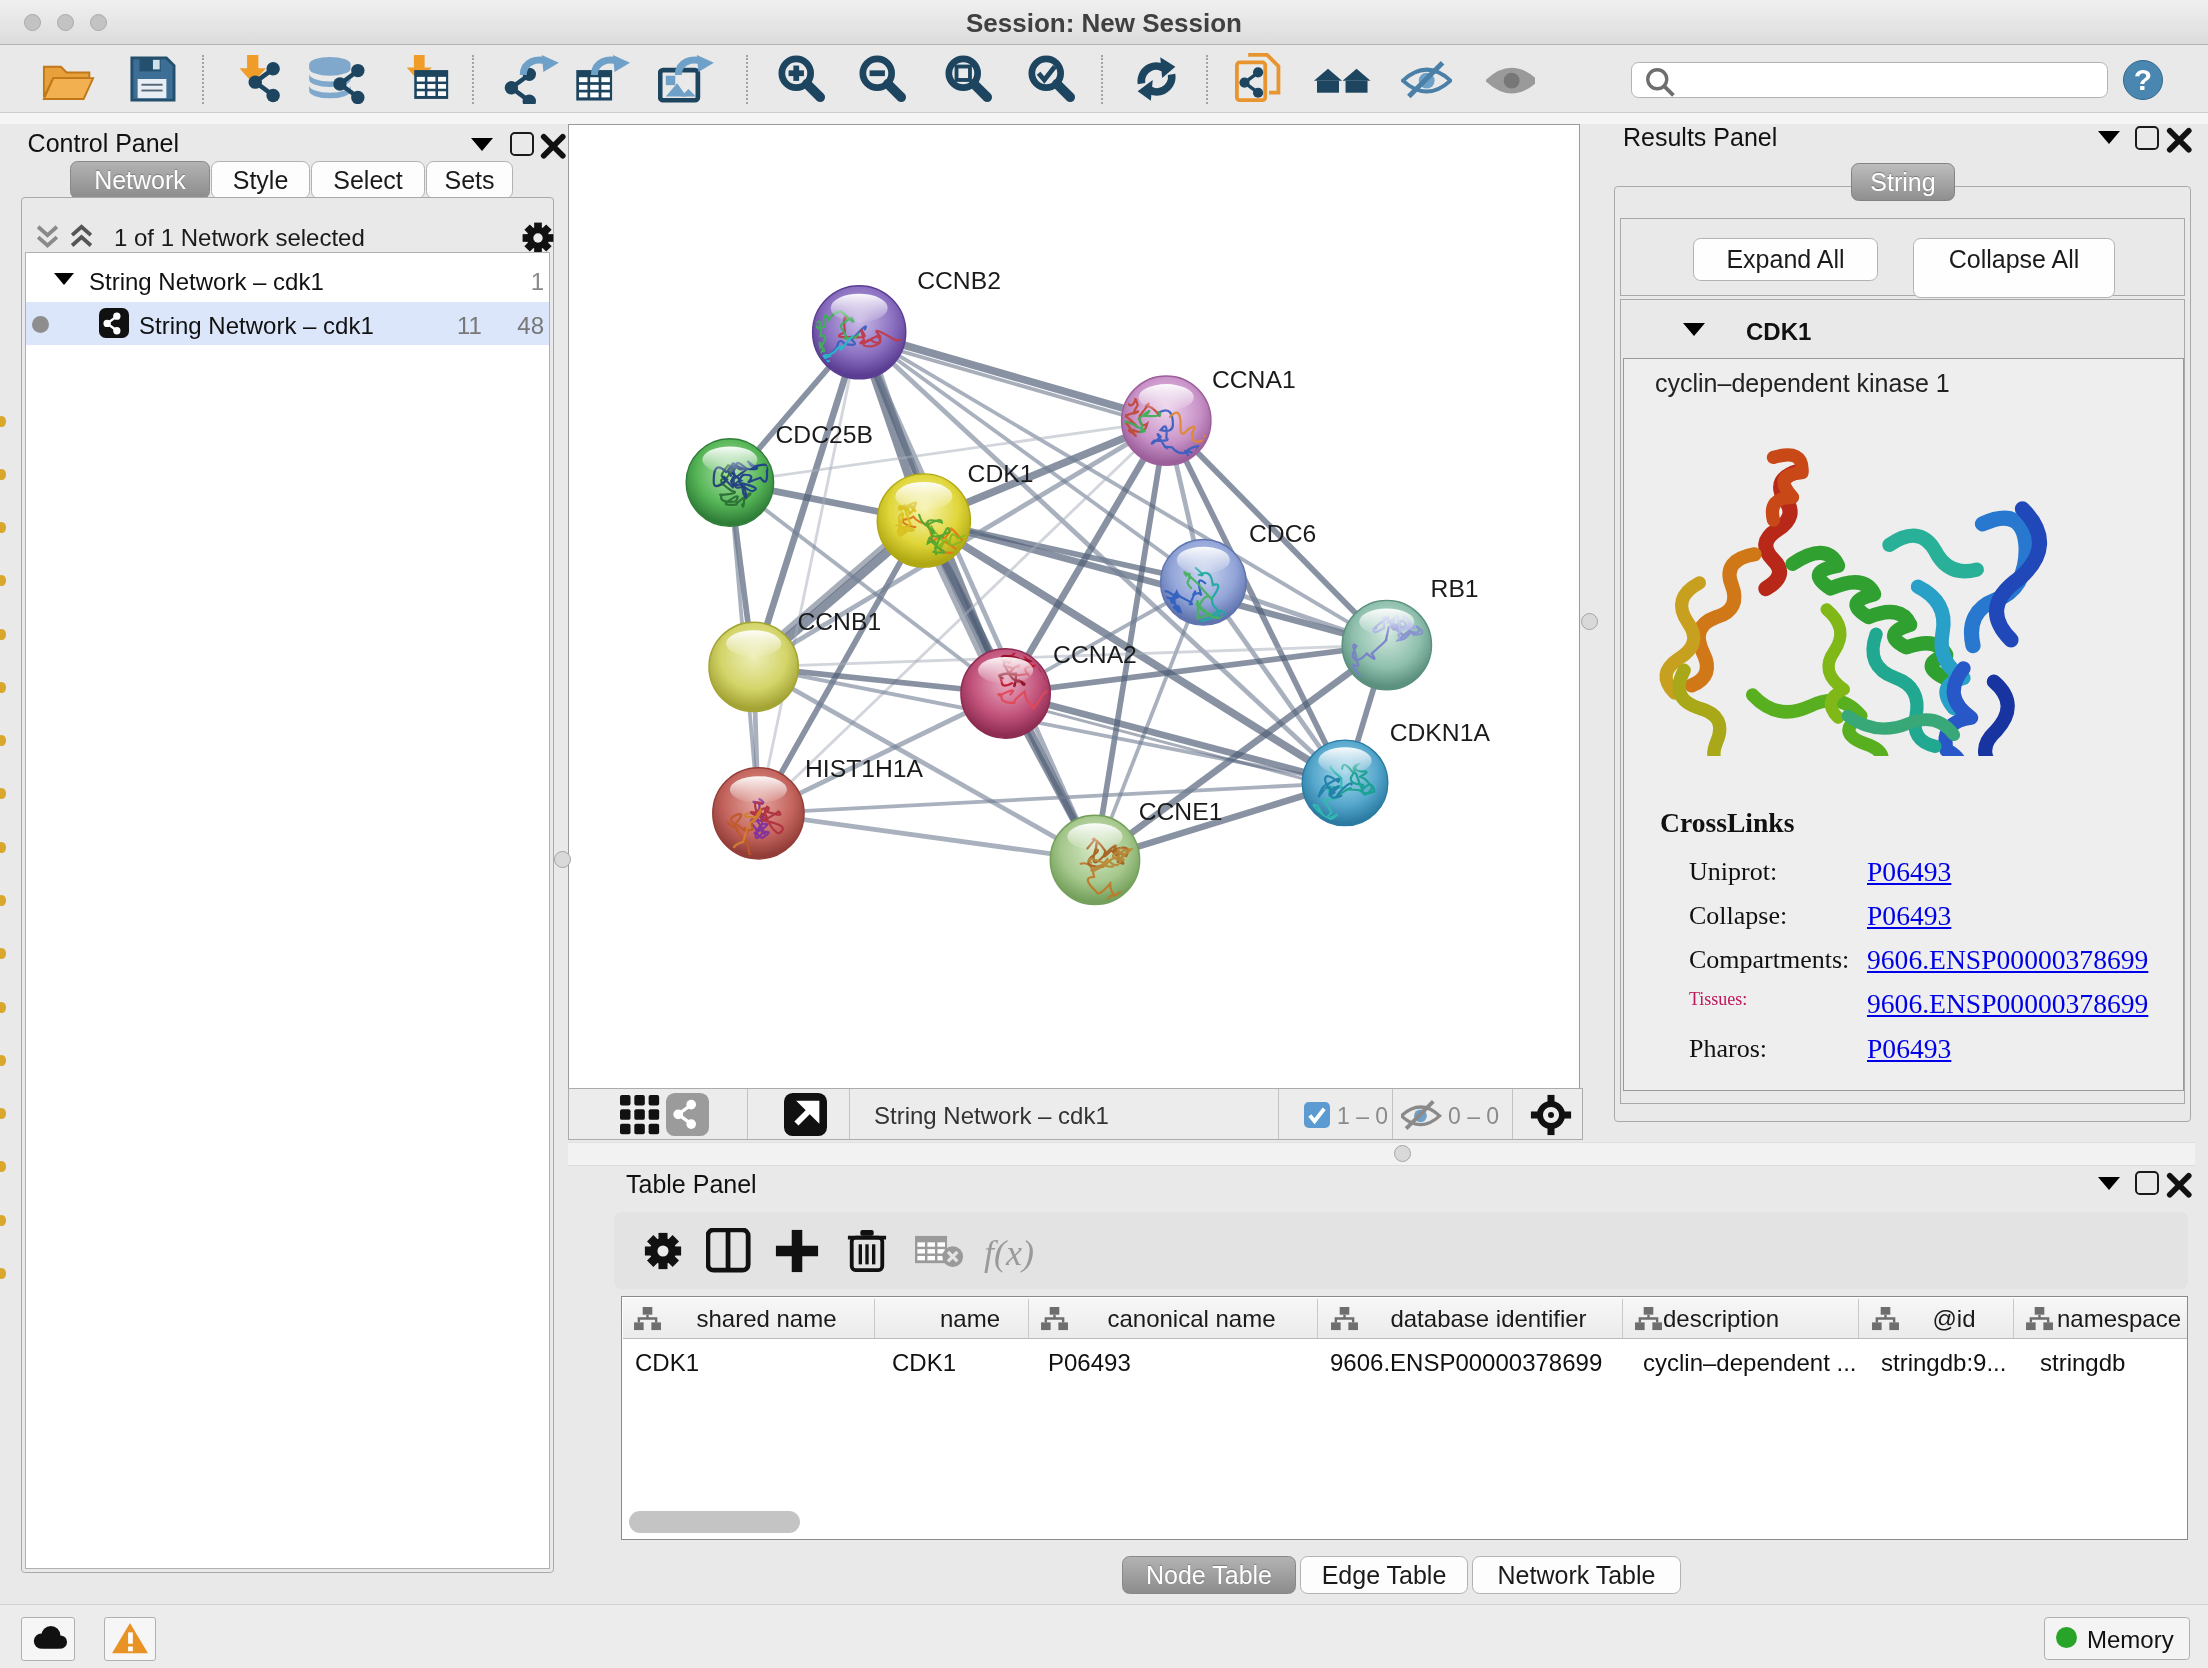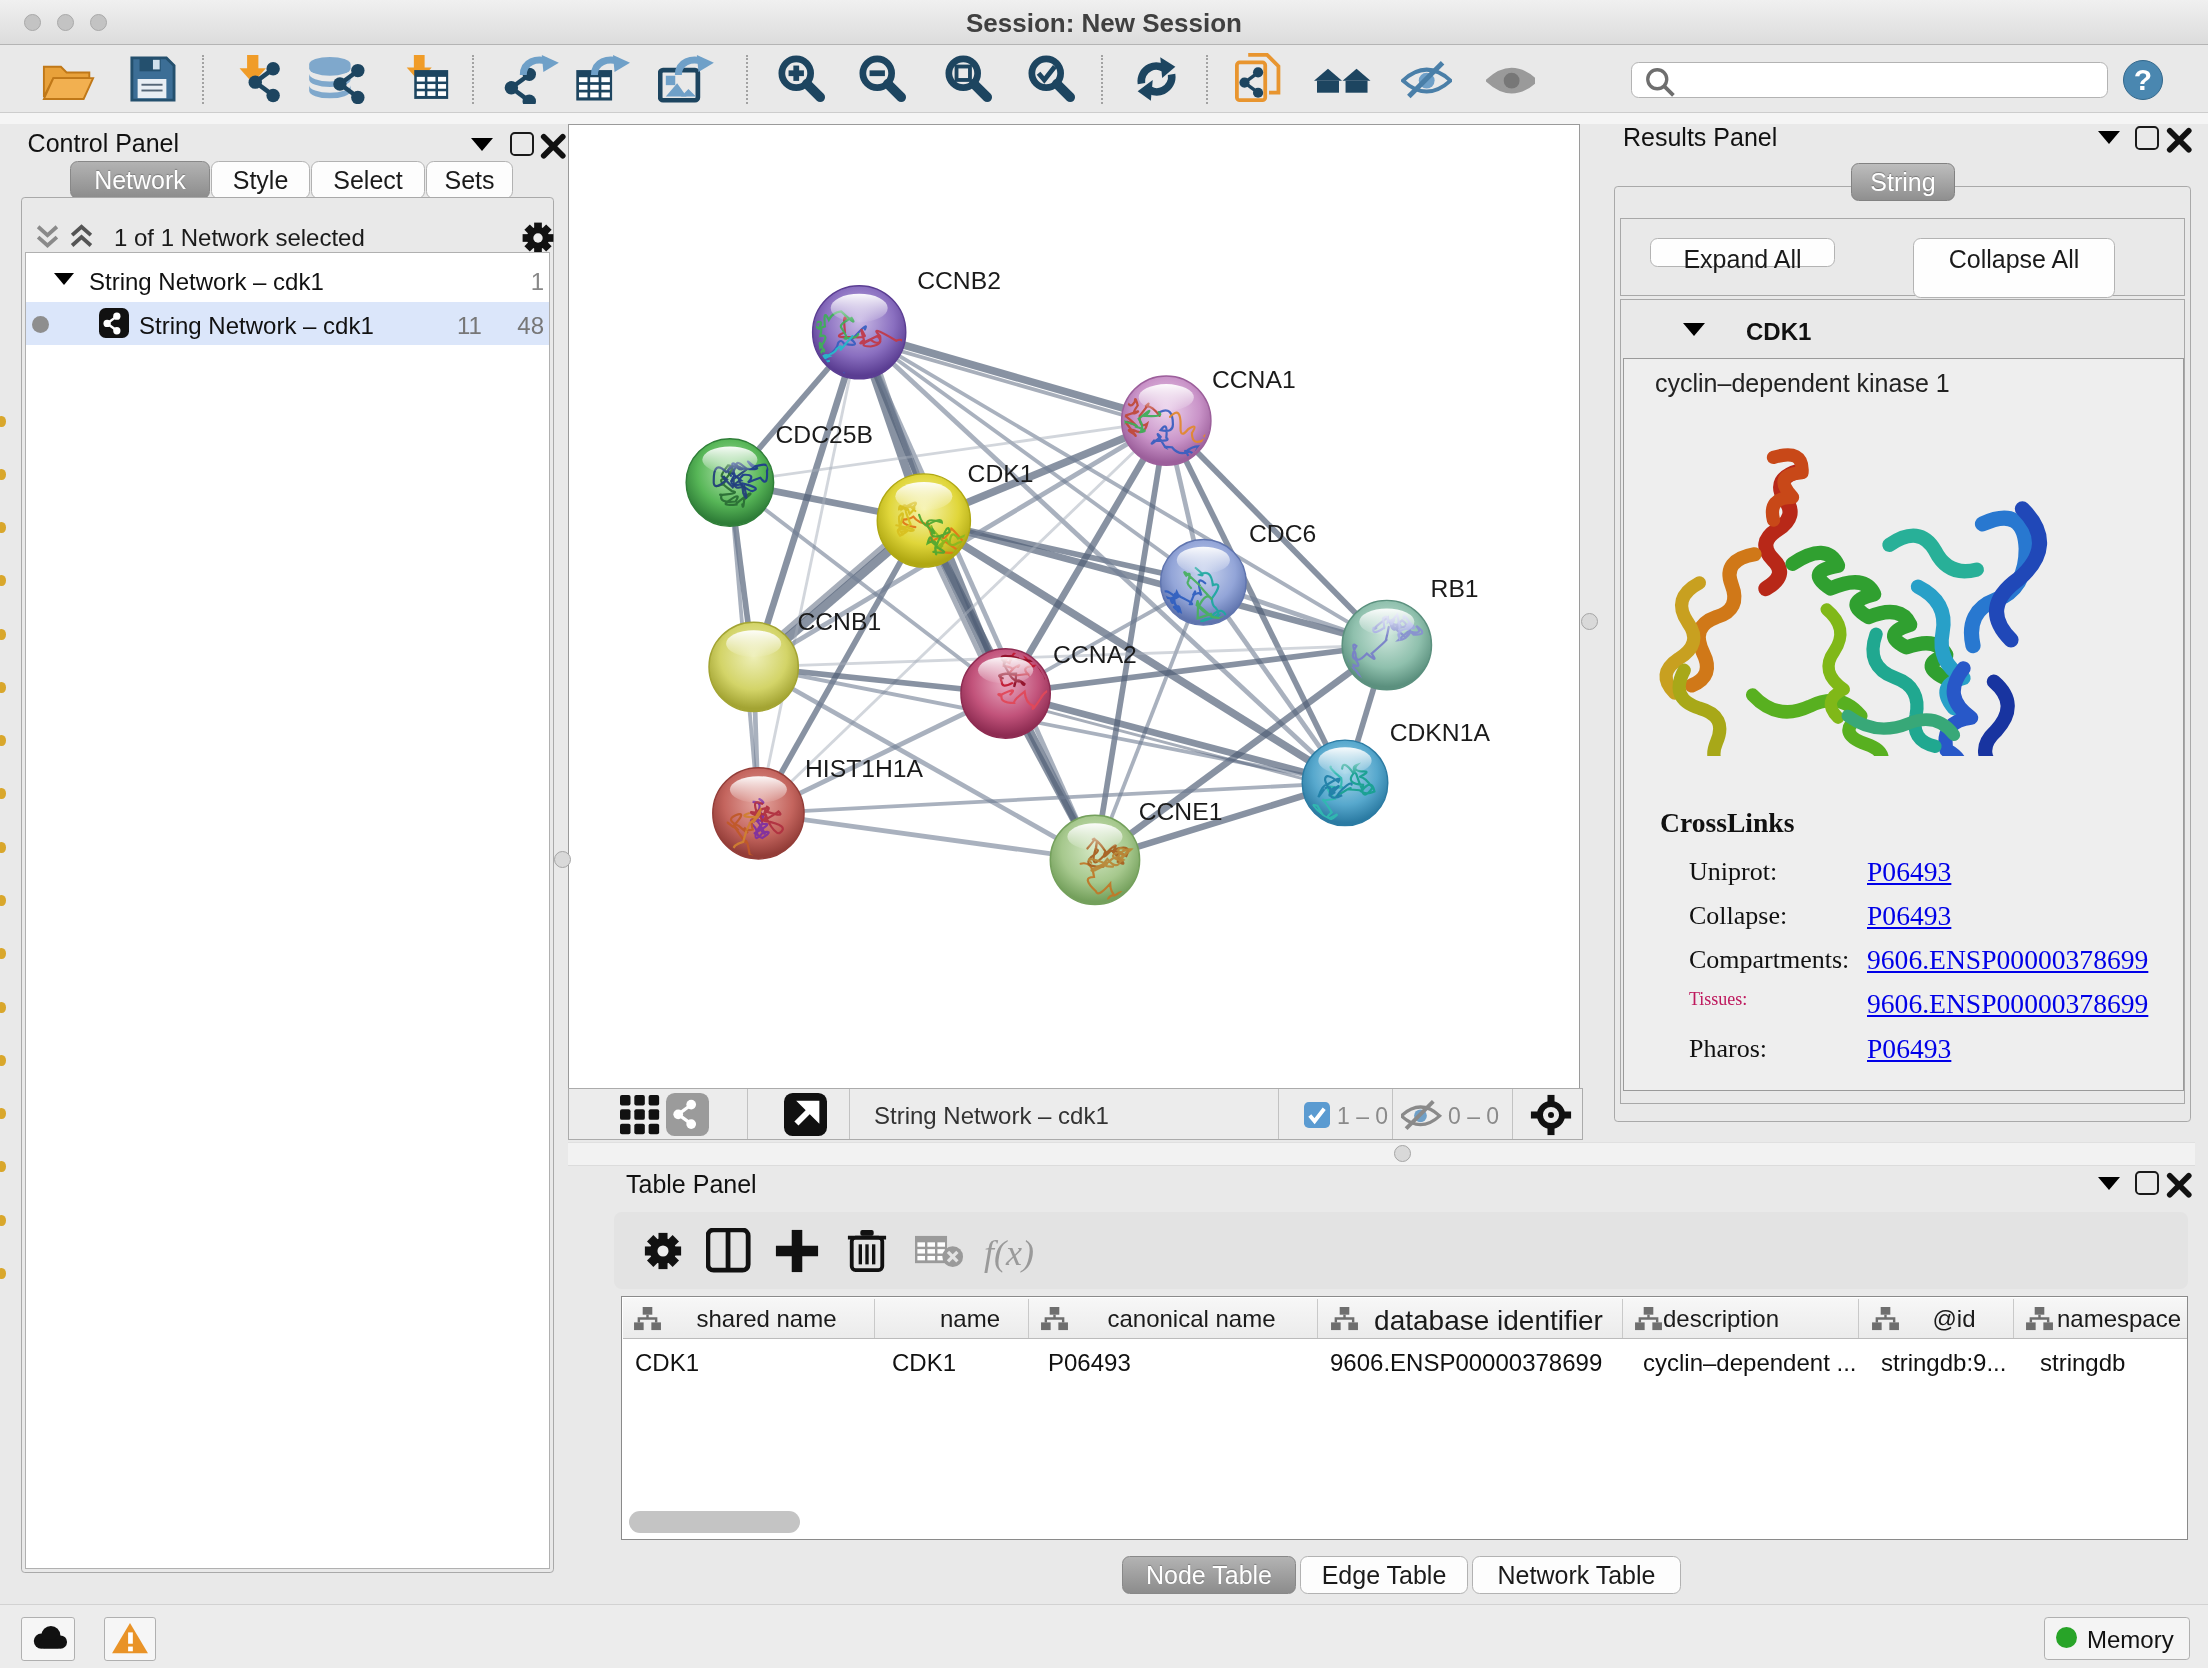--- a/index.html
+++ b/index.html
@@ -617,21 +617,21 @@
 <div class="abs maxbox" style="left:2135px;top:126px"></div>
 <svg class="abs" style="left:2165px;top:126px" width="28.5" height="28.5" viewBox="0 0 30 30">
     <g stroke="#111" stroke-width="6" stroke-linecap="round">
       <line x1="5" y1="5" x2="25" y2="25"></line>
       <line x1="25" y1="5" x2="5" y2="25"></line>
     </g>
   </svg>
 <div class="abs gbox" style="left:1614px;top:186px;width:577px;height:936px"></div>
 <div class="abs" style="left:1851px;top:163px;width:104px;height:38px;border-radius:7.6px;background:linear-gradient(#bdbdbd,#8f8f8f);border:1px solid #828282;color:#fff;font-size:25px;text-align:center;line-height:36px;text-shadow:0 -1px 1px rgba(0,0,0,.3)">String</div>
 <div class="abs" style="left:1620px;top:218px;width:565px;height:78px;border:1px solid #a8a8a8"></div>
-<div class="abs btn" style="left:1650px;top:238px;width:185px;height:29px;line-height:40px">Expand All</div>
+<div class="abs btn" style="left:1693px;top:238px;width:185px;height:43px;line-height:40px">Expand All</div>
 <div class="abs btn" style="left:1913px;top:238px;width:202px;height:60px;line-height:40px">Collapse All</div>
 <div class="abs" style="left:1620px;top:299px;width:565px;height:805px;border:1px solid #a8a8a8"></div>
 <div class="abs tri" style="left:1683px;top:323px"></div>
 <div class="abs" style="left:1746px;top:318px;font-size:24px;font-weight:700;color:#111">CDK1</div>
 <div class="abs" style="left:1623px;top:358px;width:561px;height:733px;background:#eeeeee;border:1px solid #9a9a9a"></div>
 <div class="abs" style="left:1655px;top:369px;font-size:25px;color:#222">cyclin–dependent kinase 1</div>
 <svg class="abs" style="left:1650px;top:442px" width="418" height="314" viewBox="0 0 440 330">
     <g fill="none" stroke-linecap="round" stroke-linejoin="round">
 <path d="M158,30 q-30,8 -16,30 q14,18 -8,32 q-22,14 -4,32 q16,16 -8,30" stroke="#b82818" stroke-width="16"></path>
 <path d="M130,16 q32,-10 30,16 q-32,2 -10,26 q-26,0 -20,24" stroke="#c84818" stroke-width="14"></path>
@@ -753,21 +753,21 @@
 <div class="abs" style="left:1070px;top:1305px;width:243px;text-align:center;font-size:24px;color:#1a1a1a;white-space:nowrap;overflow:hidden">canonical name</div>
 <div class="abs" style="left:1317px;top:1299px;width:1px;height:39px;background:#c9c9c9"></div>
 <svg class="abs" style="left:1331px;top:1307px" width="27" height="25" viewBox="0 0 28 26">
     <g transform="translate(0,0) scale(1.0)" fill="#6e6e6e">
       <rect x="9" y="0" width="10" height="8"></rect>
       <rect x="0" y="16" width="10" height="8"></rect>
       <rect x="18" y="16" width="10" height="8"></rect>
       <path d="M14,8 L14,12 M5,16 L5,12 L23,12 L23,16" stroke="#6e6e6e" stroke-width="2.5" fill="none"></path>
     </g>
   </svg>
-<div class="abs" style="left:1359px;top:1305px;width:259px;text-align:center;font-size:28px;color:#1a1a1a;white-space:nowrap;overflow:hidden">database identifier</div>
+<div class="abs" style="left:1359px;top:1305px;width:259px;text-align:center;font-size:24px;color:#1a1a1a;white-space:nowrap;overflow:hidden">database identifier</div>
 <div class="abs" style="left:1622px;top:1299px;width:1px;height:39px;background:#c9c9c9"></div>
 <svg class="abs" style="left:1635px;top:1307px" width="27" height="25" viewBox="0 0 28 26">
     <g transform="translate(0,0) scale(1.0)" fill="#6e6e6e">
       <rect x="9" y="0" width="10" height="8"></rect>
       <rect x="0" y="16" width="10" height="8"></rect>
       <rect x="18" y="16" width="10" height="8"></rect>
       <path d="M14,8 L14,12 M5,16 L5,12 L23,12 L23,16" stroke="#6e6e6e" stroke-width="2.5" fill="none"></path>
     </g>
   </svg>
 <div class="abs" style="left:1663px;top:1305px;width:191px;text-align:left;font-size:24px;color:#1a1a1a;white-space:nowrap;overflow:hidden">description</div>

